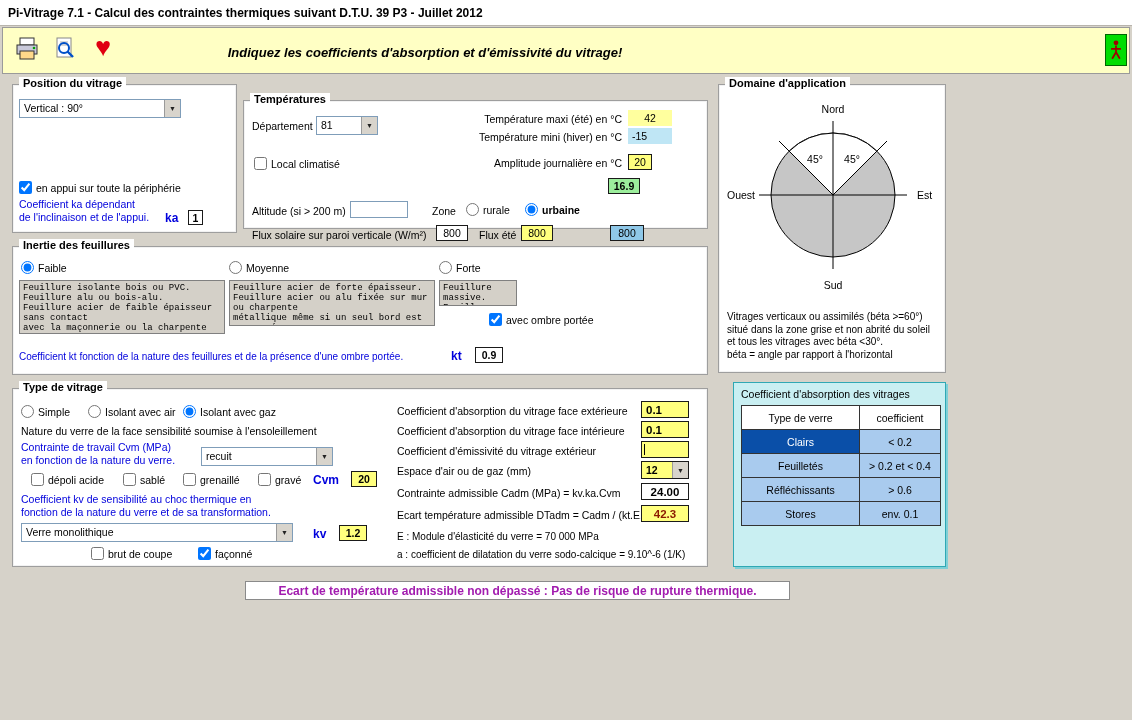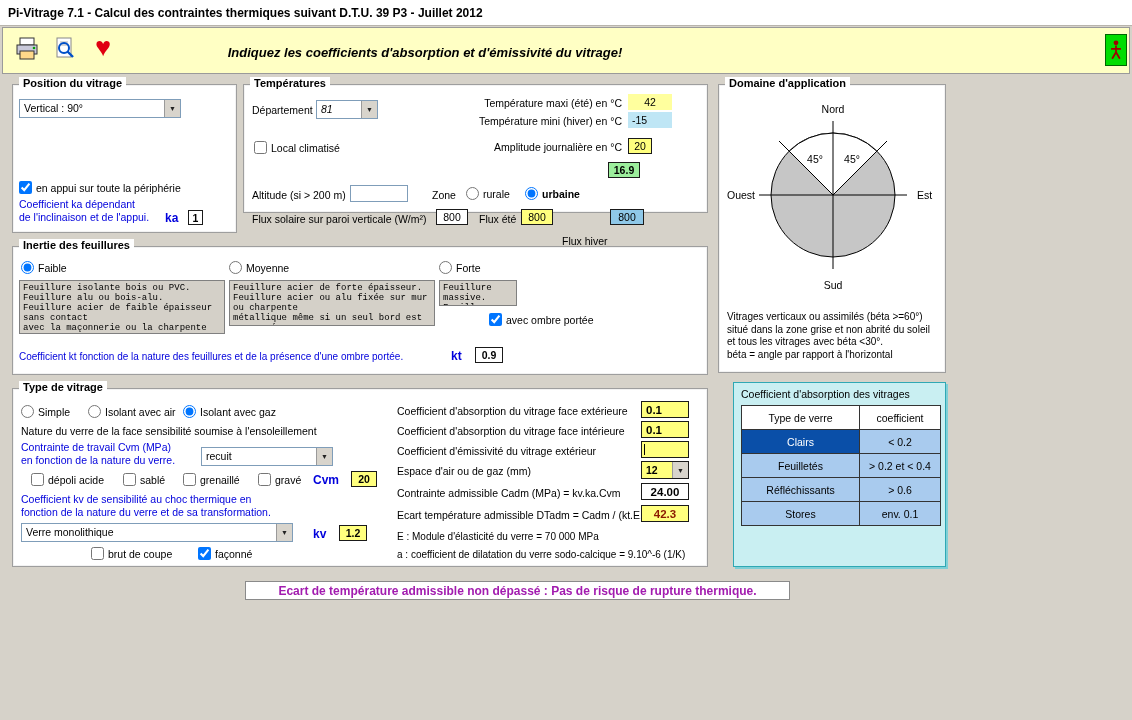--- a/index.html
+++ b/index.html
@@ -158,25 +158,25 @@
     <span>en appui sur toute la périphérie</span>
   </div>
 
   <div class="abs blue pre" style="left:6px; top:113px; line-height:13px;">Coefficient ka dépendant
 de l'inclinaison et de l'appui.</div>
 
   <span class="abs blue b" style="left:152px; top:126px; font-size:12px;">ka</span>
   <div class="val v-white b" style="left:175px; top:125px; width:15px; height:15px;">1</div>
 </div>
 
-<div class="frame" style="left:243px; top:84px; width:465px; height:129px;">
+<div class="frame" style="left:243px; top:100px; width:465px; height:129px;">
   <span class="frame-title">Températures</span>
 
   <span class="abs" style="left:8px; top:19px;">Département</span>
-  <div class="dropdown" style="left:72px; top:15px; width:62px;font-style:italic;">
+  <div class="dropdown" style="left:72px; top:15px; width:62px;">
     <span class="dd-text">81</span>
     <span class="dd-btn">▼</span>
   </div>
 
   <div class="abs" style="left:168px; top:12px; width:210px; text-align:right;">Température maxi (été) en °C</div>
   <div class="val v-yellow-flat" style="left:384px; top:9px; width:44px; height:16px;">42</div>
 
   <div class="abs" style="left:168px; top:30px; width:210px; text-align:right;">Température mini (hiver) en °C</div>
   <div class="val v-blue-flat" style="left:384px; top:27px; width:44px; height:16px; justify-content:flex-start; padding-left:4px;">-15</div>
 

